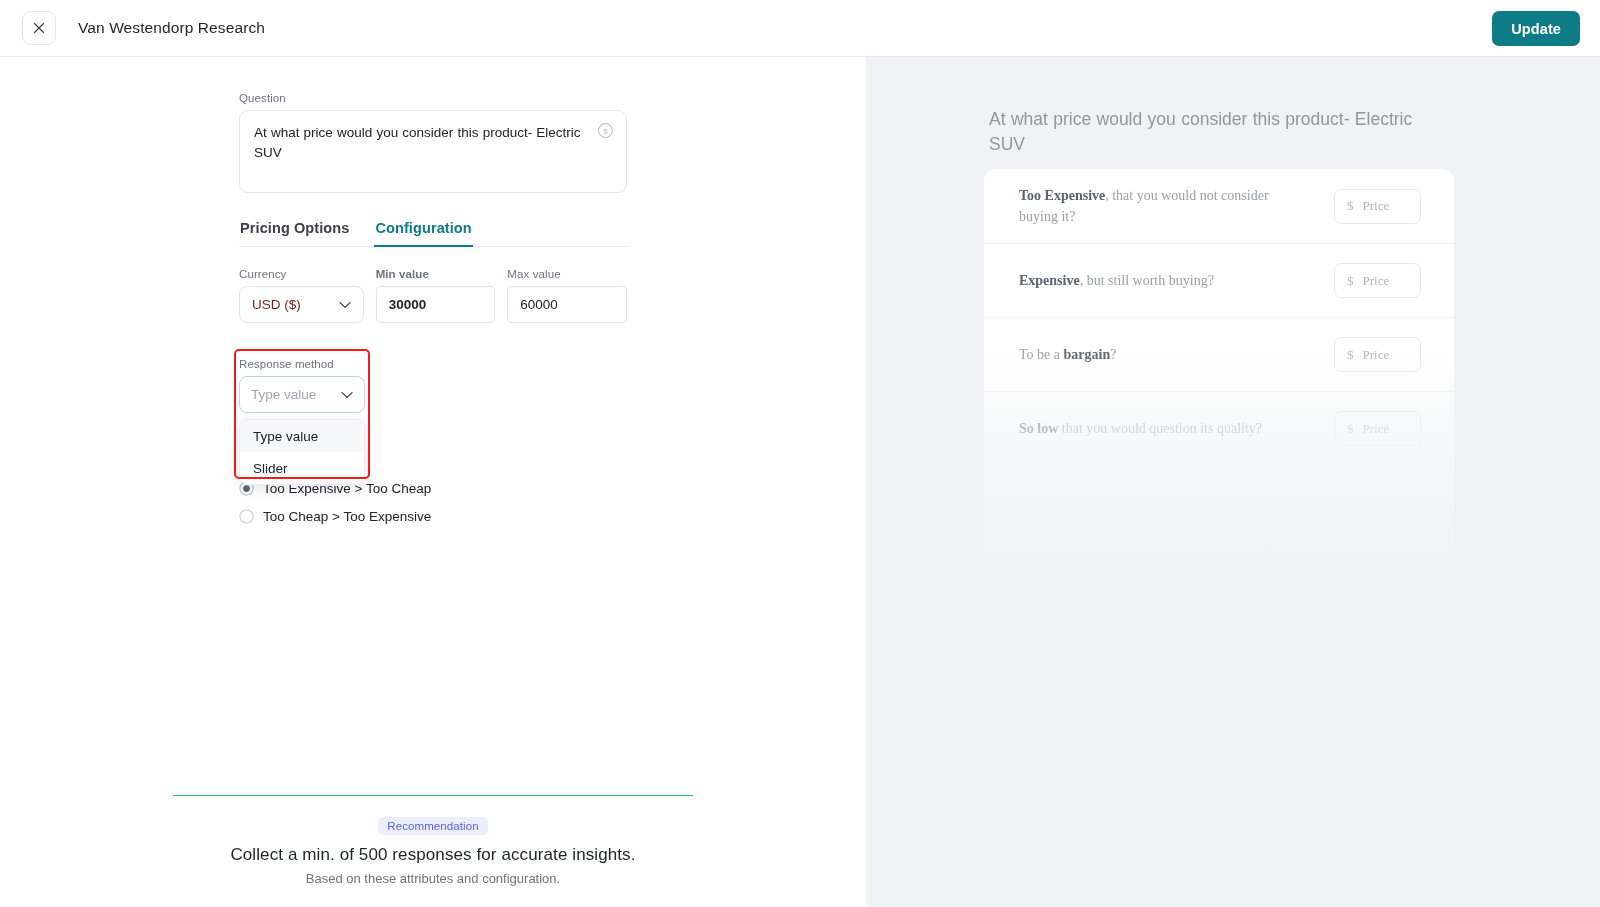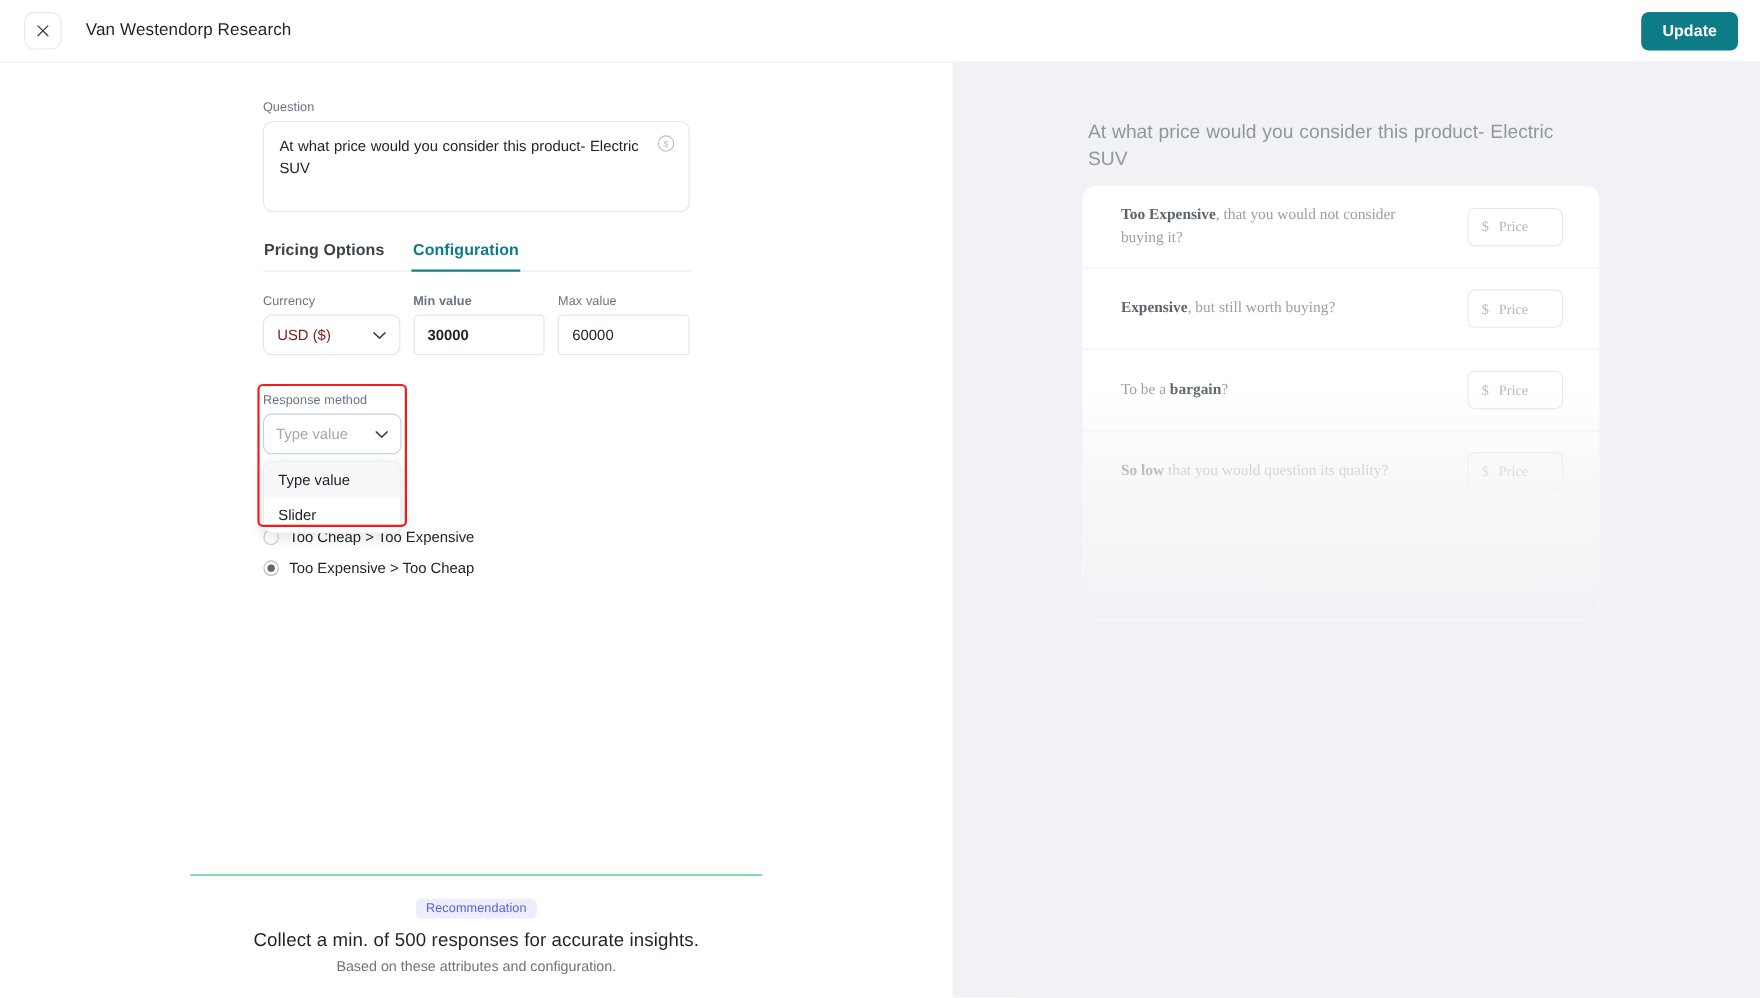--- a/index.html
+++ b/index.html
@@ -374,30 +374,30 @@
             <span>60000</span>
           </div>
         </div>
       </div>
 
       <div class="order-sec">
         <div class="order-title">Order of price entry</div>
         <div class="radio-list">
           <div class="radio-row">
             <svg width="15" height="15" viewBox="0 0 16 16">
-              <circle cx="8" cy="8" r="7" fill="#ffffff" stroke="#c6cbd1" stroke-width="1.1"></circle>
-            </svg>
-            <span class="radio-label">Too Cheap &gt; Too Expensive</span>
-          </div>
-          <div class="radio-row">
-            <svg width="15" height="15" viewBox="0 0 16 16">
               <circle cx="8" cy="8" r="7" fill="#ffffff" stroke="#b7bcc3" stroke-width="1.1"></circle>
               <circle cx="8" cy="8" r="3.6" fill="#60666e"></circle>
             </svg>
             <span class="radio-label">Too Expensive &gt; Too Cheap</span>
+          </div>
+          <div class="radio-row">
+            <svg width="15" height="15" viewBox="0 0 16 16">
+              <circle cx="8" cy="8" r="7" fill="#ffffff" stroke="#c6cbd1" stroke-width="1.1"></circle>
+            </svg>
+            <span class="radio-label">Too Cheap &gt; Too Expensive</span>
           </div>
         </div>
       </div>
 
       <div class="resp-wrap">
         <div class="redbox"></div>
         <div class="field-label">Response method</div>
         <div class="resp-select">
           <span>Type value</span>
           <svg class="chev" width="12" height="8" viewBox="0 0 12 8">

